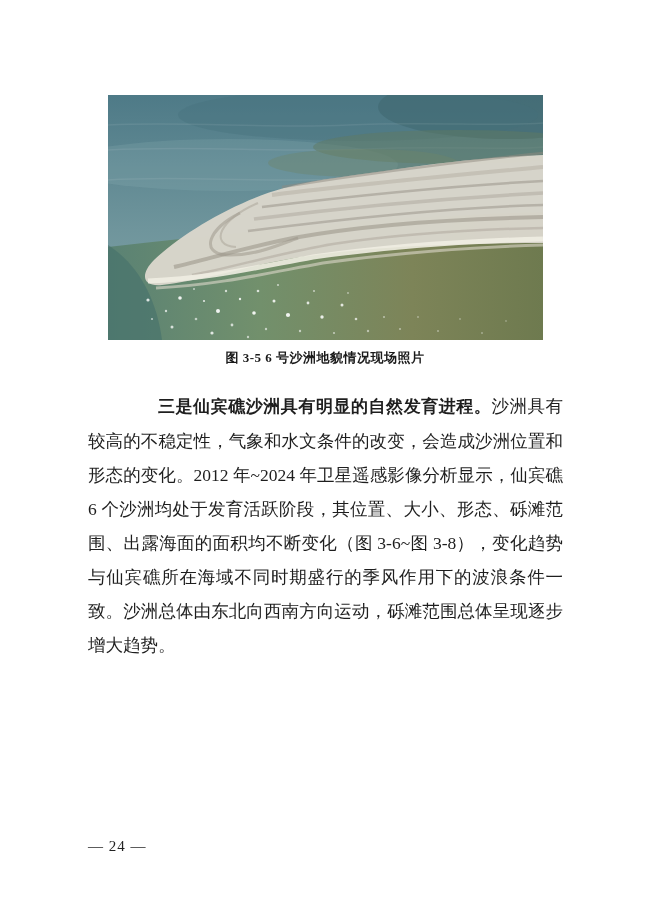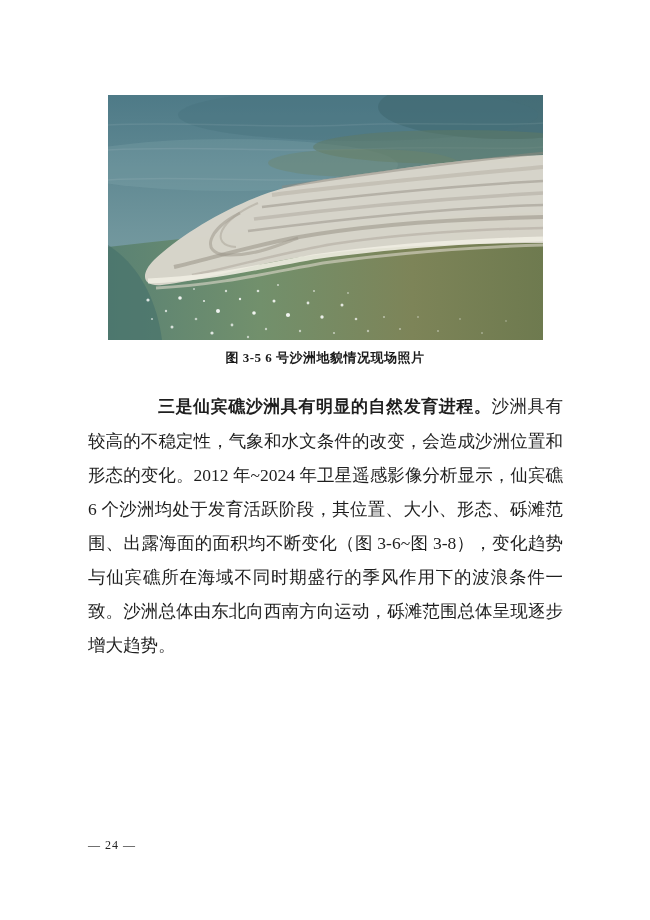--- a/index.html
+++ b/index.html
@@ -44,21 +44,21 @@
   .lead-bold {
     font-weight: bold;
     font-family: "Liberation Sans", "DejaVu Sans", sans-serif;
     font-size: 17px;
     margin-left: 35px;
   }
   .page-number {
     position: absolute;
     left: 88px;
     top: 838px;
-    font-size: 12px;
+    font-size: 15px;
     letter-spacing: 1px;
     color: #222222;
   }
 </style>
 </head>
 <body>
 
 <div class="page">
 
   <figure class="figure-block" style="margin-top:95px;">

